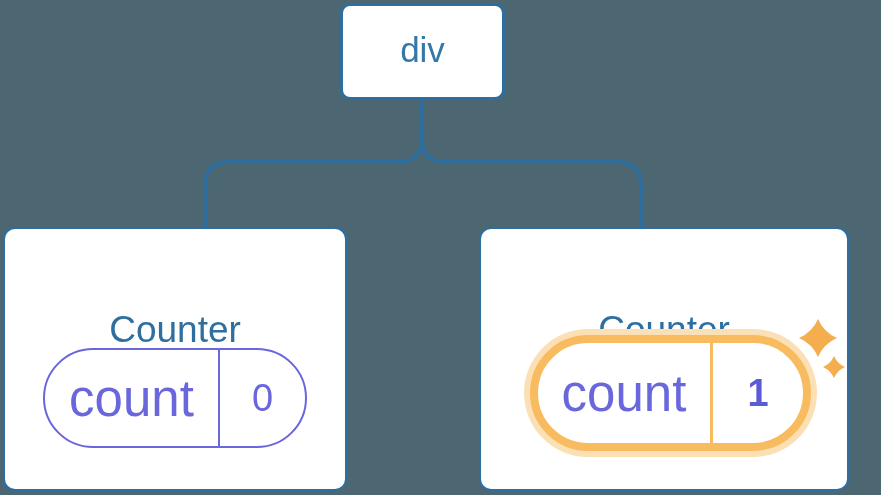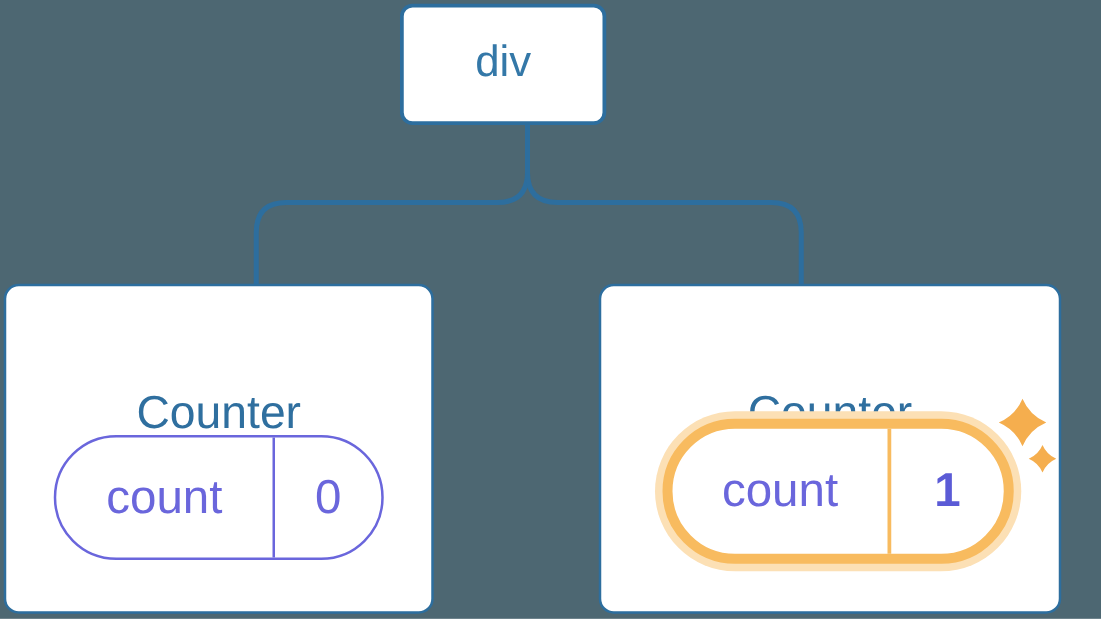--- a/index.html
+++ b/index.html
@@ -19,21 +19,21 @@
     width: 881px; height: 495px;
   }
   .connector-path {
     fill: none;
     stroke: var(--connector, #2D6E9E);
     stroke-width: 4;
   }
 
   .root-node {
     position: absolute;
-    left: 320px; top: 3px;
+    left: 340px; top: 3px;
     width: 165px; height: 97px;
     box-sizing: border-box;
     background: var(--card-background, #fff);
     border: 3px solid var(--node-border, #2D6E9E);
     border-radius: 10px;
     display: flex;
     align-items: center;
     justify-content: center;
   }
   .root-node .node-label {
@@ -97,21 +97,21 @@
 
   .state-name-cell, .state-value-cell {
     display: flex;
     align-items: center;
     justify-content: center;
   }
   .state-value-cell { flex: 1; }
 
   .state-name {
     color: var(--pill-purple, #6A66DC);
-    font-size: 38px;
+    font-size: 51px;
   }
   .state-value {
     color: var(--pill-purple, #6A66DC);
     font-size: 38px;
   }
   .state-value.bold {
     color: var(--value-bold-purple, #5B5BD6);
     font-weight: 700;
   }
 

